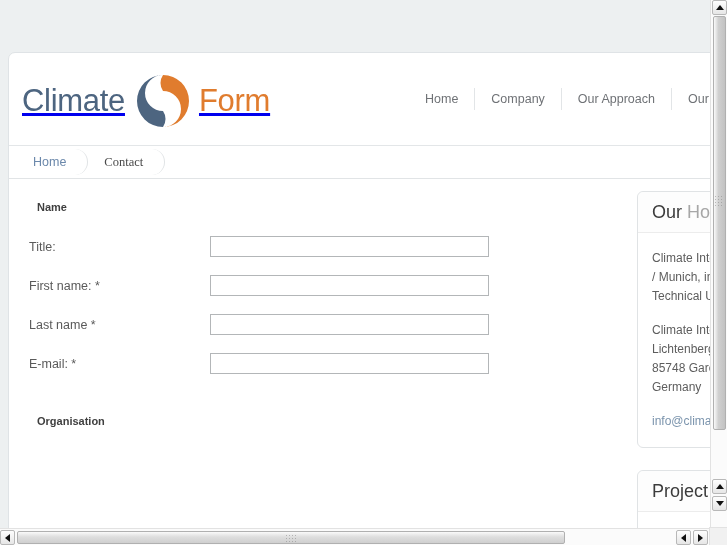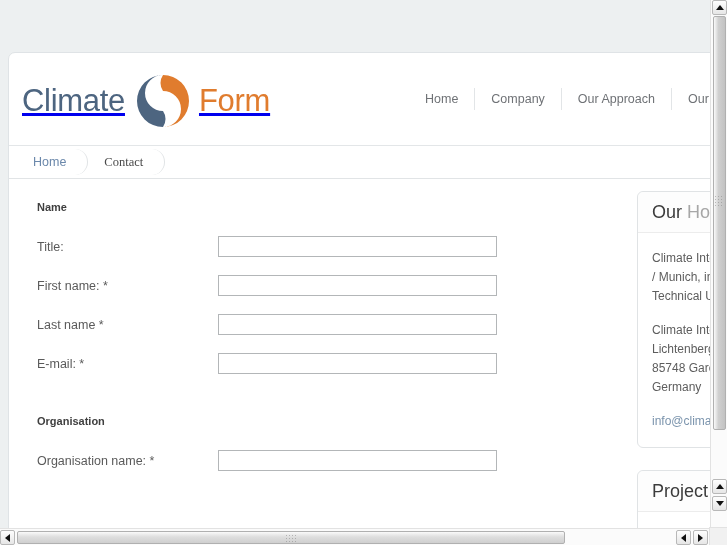--- a/index.html
+++ b/index.html
@@ -153,21 +153,21 @@
     font-weight: bold;
     color: #3f3f3f;
   }
   .section-label.spaced { margin-top: 36px; }
 
   .field-row {
     display: flex;
     align-items: center;
     height: 31px;
     margin-bottom: 8px;
-    padding-left: 28px;
+    padding-left: 20px;
   }
   .field-label {
     width: 181px;
     flex: none;
     font-size: 12.5px;
     color: #5a5a5a;
   }
   .field-input {
     width: 279px;
     height: 21px;
@@ -359,24 +359,20 @@
           <input class="field-input" type="text" value="" style="">
         </div>
 
         <div class="field-row">
           <label class="field-label">E-mail: *</label>
           <input class="field-input" type="text" value="" style="">
         </div>
 
         <div class="section-label spaced">Organisation</div>
 
-        <div class="field-row">
-          <label class="field-label">Organisation name: *</label>
-          <input class="field-input" type="text" value="" style="">
-        </div>
 
       </div>
 
       <div id="side-col">
 
         <div class="side-panel">
           <div class="side-panel-head">
             <span class="head-strong">Our</span>
             <span class="head-light">Home</span>
           </div>

